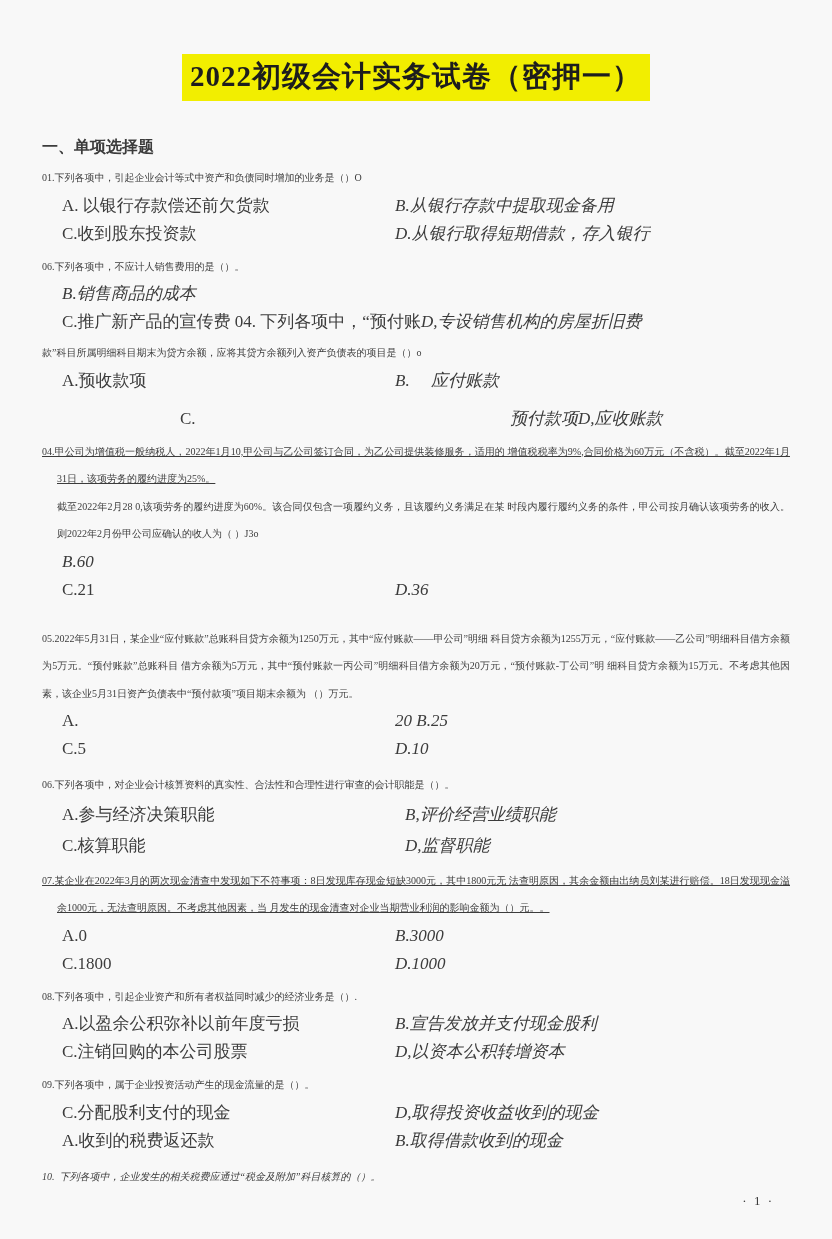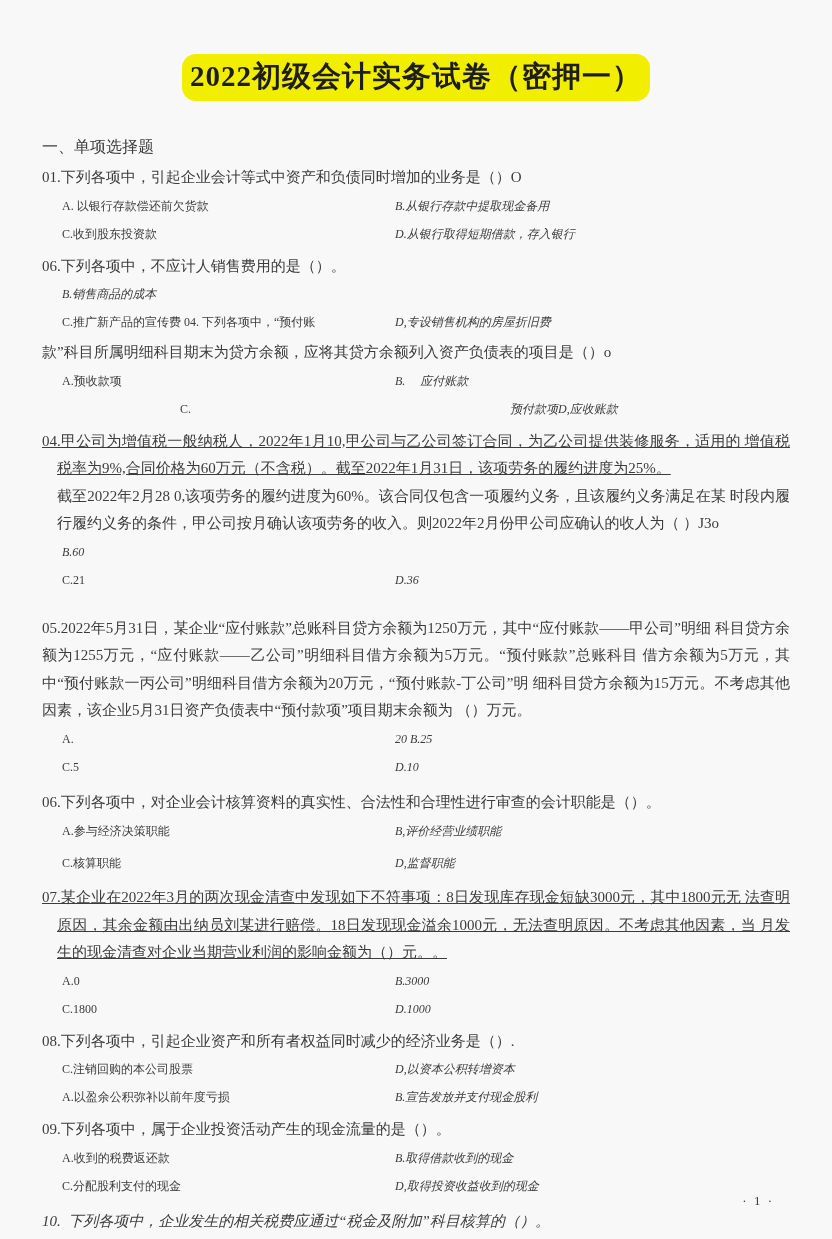--- a/index.html
+++ b/index.html
@@ -13,49 +13,48 @@
   .page{padding:54px 42px 0 42px;}
   .title-wrap{text-align:center;margin-bottom:32px;}
   .title{
     display:inline-block;
     background:#f2ee00;
     font-size:29px;
     font-weight:600;
     letter-spacing:1px;
     padding:3px 8px 4px 8px;
     color:#1d1d1d;
-    border-radius:14px;
   }
   .section-heading{
     font-size:16px;
     line-height:28px;
     margin:0 0 3px 0;
-    font-weight:normal;
+    font-weight:bold;
   }
   .question{margin:0 0 5px 0;}
   .q-text{
     margin:0;
-    font-size:15px;
+    font-size:10px;
     line-height:27.5px;
     text-align:justify;
   }
   .q-text.hang{padding-left:15px;text-indent:-15px;text-decoration:underline;}
   .q-text.cont{margin-top:-2px;}
   .opt-row{
     display:flex;
     padding-left:20px;
-    font-size:12px;
+    font-size:17px;
     line-height:28px;
     align-items:baseline;
   }
-  .opt-row.tall{line-height:31.5px;}
+  .opt-row.tall{line-height:31.5px;gap:10px;}
   .opt-left{flex:0 0 333px;}
   .opt-right{flex:1;font-style:italic;}
   .opt-left.indent-c{padding-left:118px;flex-basis:215px;}
-  .opt-right.indent-d{padding-left:115px;}
+  .opt-right.indent-d{padding-left:115px;margin-top:10px;}
   .q10{margin-top:8px;font-style:italic;}
   .footer{
     position:absolute;
     right:58px;
     bottom:30px;
     font-size:13px;
     color:#3c3c3c;
     letter-spacing:2px;
   }
 </style>
@@ -149,38 +148,38 @@
     </div>
     <div class="opt-row">
       <span class="opt-left">C.1800</span>
       <span class="opt-right">D.1000</span>
     </div>
   </div>
 
   <div class="question">
     <p class="q-text">08.下列各项中，引起企业资产和所有者权益同时减少的经济业务是（）.</p>
     <div class="opt-row">
+      <span class="opt-left">A.以盈余公积弥补以前年度亏损</span>
+      <span class="opt-right">B.宣告发放并支付现金股利</span>
+    </div>
+    <div class="opt-row">
       <span class="opt-left">C.注销回购的本公司股票</span>
       <span class="opt-right">D,以资本公积转增资本</span>
-    </div>
-    <div class="opt-row">
-      <span class="opt-left">A.以盈余公积弥补以前年度亏损</span>
-      <span class="opt-right">B.宣告发放并支付现金股利</span>
     </div>
   </div>
 
   <div class="question">
     <p class="q-text">09.下列各项中，属于企业投资活动产生的现金流量的是（）。</p>
     <div class="opt-row">
+      <span class="opt-left">C.分配股利支付的现金</span>
+      <span class="opt-right">D,取得投资收益收到的现金</span>
+    </div>
+    <div class="opt-row">
       <span class="opt-left">A.收到的税费返还款</span>
       <span class="opt-right">B.取得借款收到的现金</span>
-    </div>
-    <div class="opt-row">
-      <span class="opt-left">C.分配股利支付的现金</span>
-      <span class="opt-right">D,取得投资收益收到的现金</span>
     </div>
   </div>
 
   <div class="question q10">
     <p class="q-text">10.&nbsp;&nbsp;下列各项中，企业发生的相关税费应通过“税金及附加”科目核算的（）。</p>
   </div>
 
 </div>
 
 <div class="footer">· 1 ·</div>

